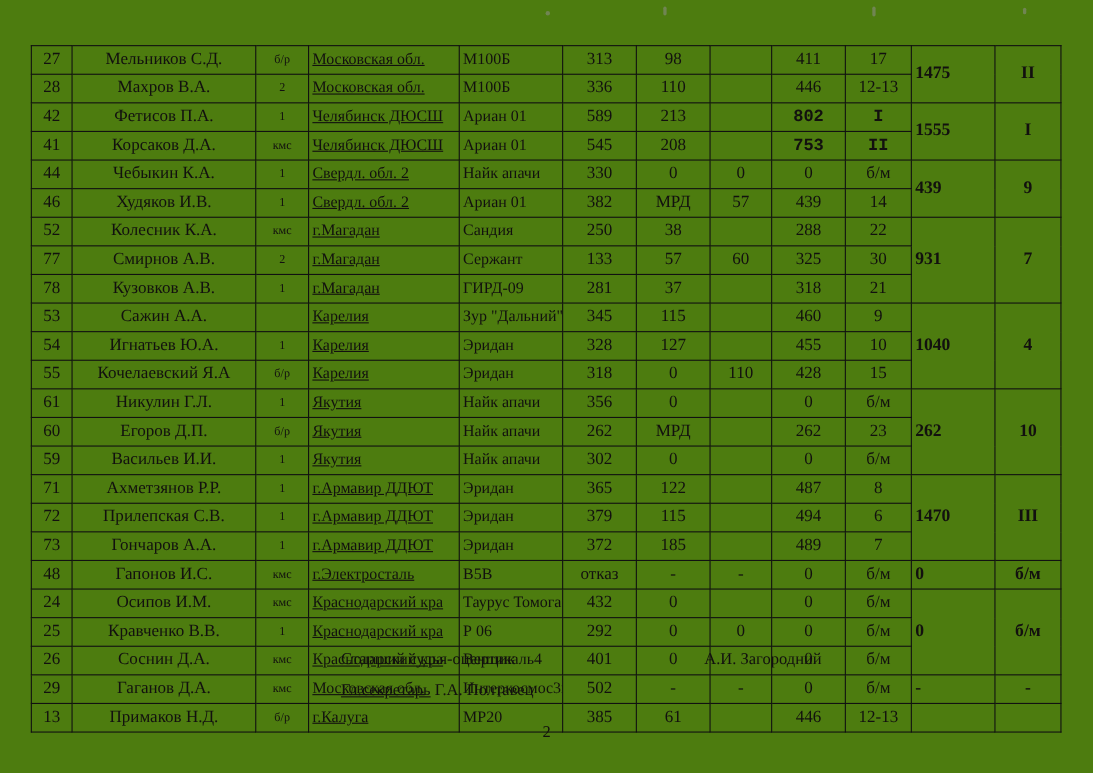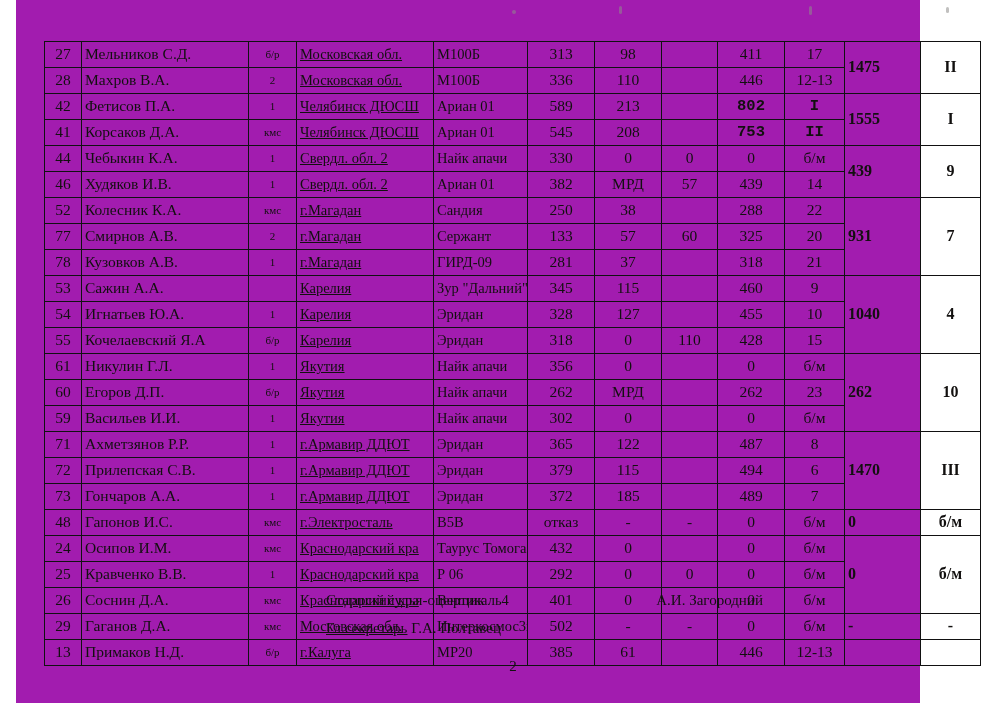--- a/index.html
+++ b/index.html
@@ -10,24 +10,24 @@
   body {
     width: 994px;
     height: 703px;
     font-family: "Liberation Serif", serif;
     color: #12100f;
     position: relative;
     overflow: hidden;
   }
   .page {
     position: absolute;
-    left: 16px; top: 0;
-    width: 904px;
+    left: 0; top: 0;
+    width: 994px;
     height: 703px;
-    background: #a21caf;
+    background: #4d7c0f;
   }
   
   .speck {
     position: absolute;
     background: #8e8c8a;
     border-radius: 50%;
     opacity: .55;
   }
   .speck.s1 { left: 496px; top: 10px;  width: 4px;  height: 4px; }
   .speck.s2 { left: 603px; top: 6px;   width: 3px;  height: 8px; border-radius: 2px;}
@@ -60,21 +60,21 @@
   col.c-team   { width: 94px; }
   col.c-r1     { width: 67px; }
   col.c-r2     { width: 67px; }
   col.c-r3     { width: 56px; }
   col.c-r4     { width: 67px; }
   col.c-r5     { width: 60px; }
   col.c-total  { width: 76px; }
   col.c-place  { width: 60px; }
 
   .num    { text-align: center; }
-  .name   { text-align: left; padding-left: 8px; }
+  .name   { text-align: center; padding-left: 8px; }
   .rank   { text-align: center; font-size: 11px; }
   .region { text-align: left; padding-left: 5px; font-size: 14.5px; text-decoration: underline; }
   .team   { text-align: left; padding-left: 4px; font-size: 14.5px; }
   .val    { text-align: center; }
   .total  { text-align: left; font-weight: bold; font-size: 16px; }
   .place  { text-align: center; font-weight: bold; font-size: 16px; }
   .b      { font-weight: bold; font-family: Liberation Mono, monospace; }
 
   .footer {
     position: absolute;
@@ -231,21 +231,21 @@
         <tr>
           <td class="num">77</td>
           <td class="name">Смирнов А.В.</td>
           <td class="rank">2</td>
           <td class="region">г.Магадан</td>
           <td class="team">Сержант</td>
           <td class="val">133</td>
           <td class="val">57</td>
           <td class="val">60</td>
           <td class="val">325</td>
-          <td class="val">20</td>
+          <td class="val">30</td>
         </tr>
         <tr>
           <td class="num">78</td>
           <td class="name">Кузовков А.В.</td>
           <td class="rank">1</td>
           <td class="region">г.Магадан</td>
           <td class="team">ГИРД-09</td>
           <td class="val">281</td>
           <td class="val">37</td>
           <td class="val"></td>

